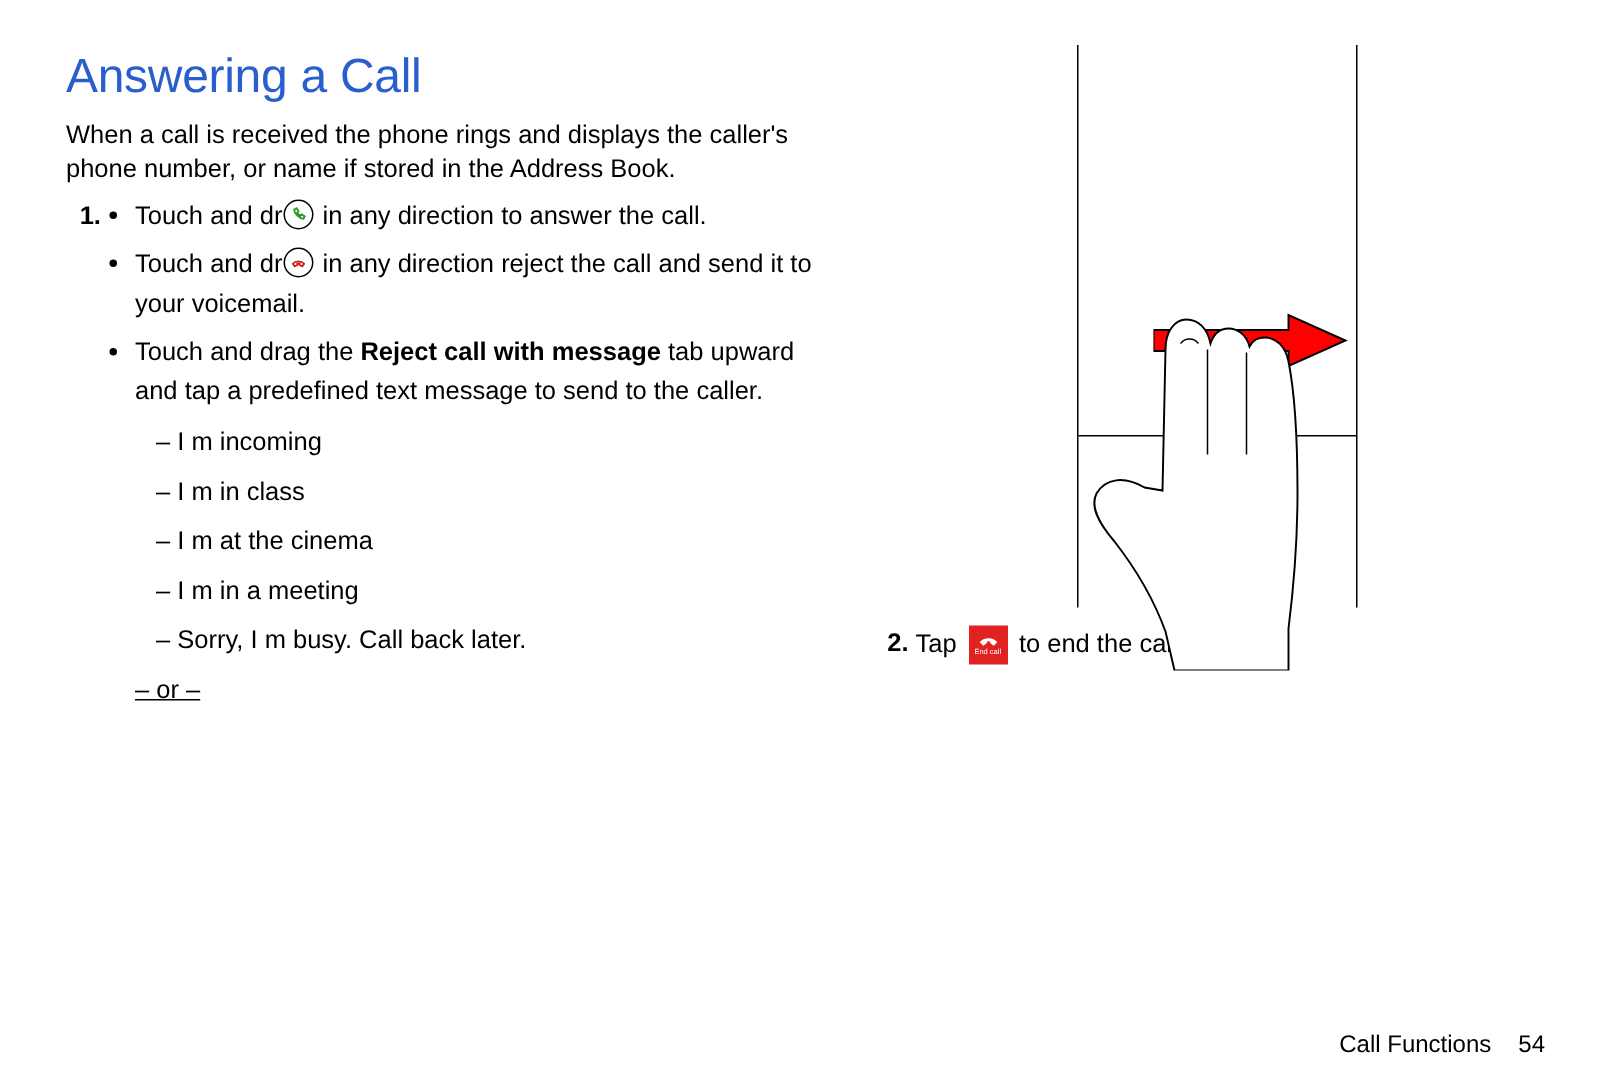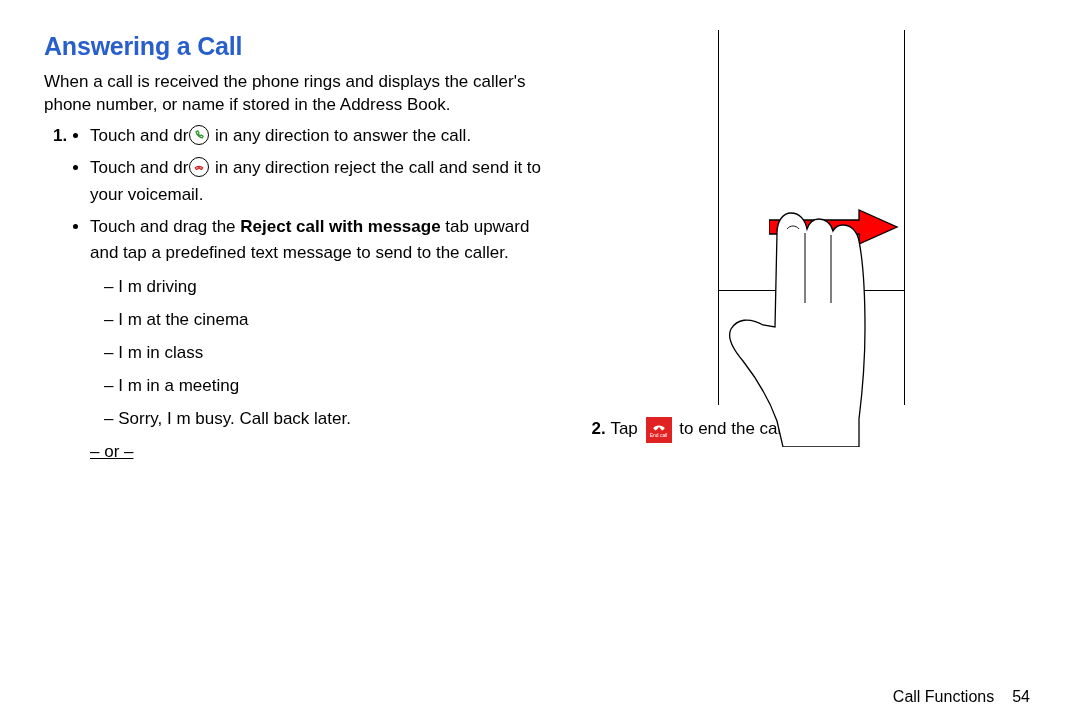--- a/index.html
+++ b/index.html
@@ -27,22 +27,22 @@
     padding-right: 30px;
     padding-left: 4px;
   }
   .right {
     width: 470px;
     padding-left: 10px;
   }
   h2.section {
     color: #295fcc;
     font-family: Arial, Helvetica, sans-serif;
-    font-weight: 700;
-    font-size: 25px;
+    font-weight: 400;
+    font-size: 32px;
     margin: 2px 0 10px 0;
     letter-spacing: -0.2px;
     font-stretch: condensed;
   }
   .intro {
     line-height: 1.35;
     margin-bottom: 6px;
   }
   ol.steps {
     margin: 0 0 0 18px;
@@ -200,23 +200,23 @@
           <li>
             <span>Touch and dr</span><span class="inline-icon-circle">
               <svg viewBox="0 0 24 24">
                   <path fill="none" stroke="#c22" stroke-width="3" d="M3 14c4-5 14-5 18 0l-3 4-4-2v-2c-1 0-3 0-4 0v2l-4 2z"></path>
                 </svg>
             </span><span> in any direction reject the call and send it to your voicemail.</span>
           </li>
           <li>
             <span>Touch and drag the </span><span class="bold">Reject call with message</span><span> tab upward and tap a predefined text message to send to the caller.</span>
             <ul class="dash-list">
-              <li>I m driving</li>
+              <li>I m incoming</li>
+              <li>I m in class</li>
               <li>I m at the cinema</li>
-              <li>I m in class</li>
               <li>I m in a meeting</li>
               <li>Sorry, I m busy. Call back later.</li>
             </ul>
             <div class="or-line">– or –</div>
           </li>
         </ul>
       </li>
     </ol>
   </div>
 

